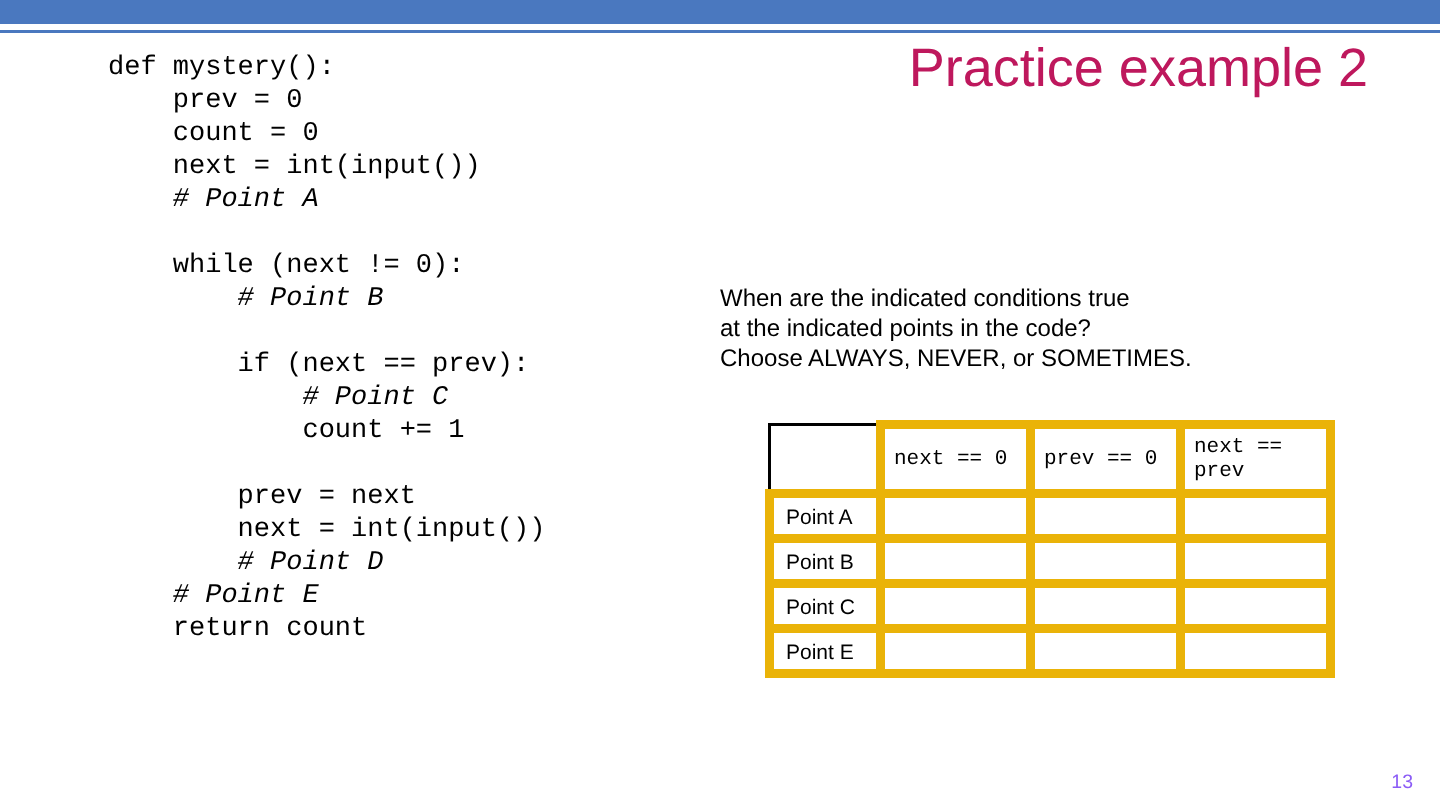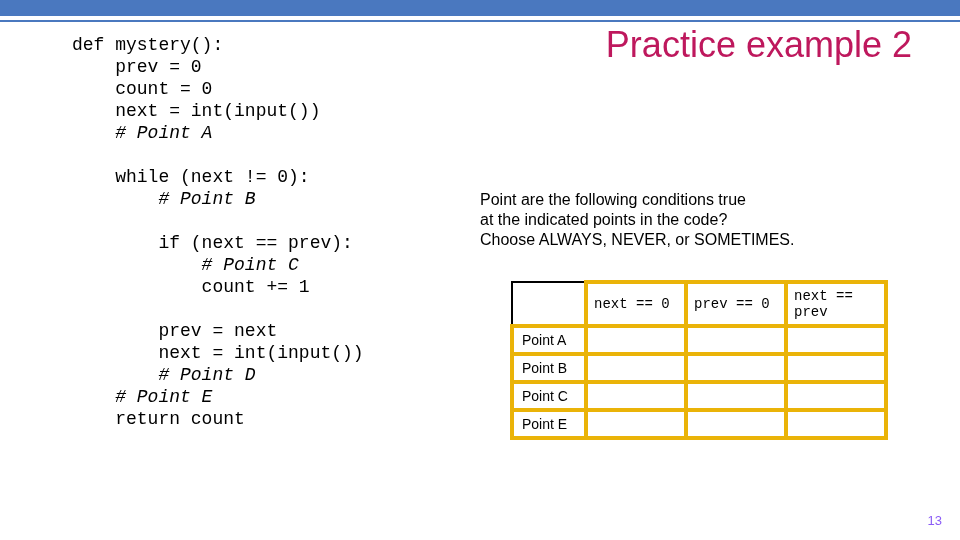--- a/index.html
+++ b/index.html
@@ -6,21 +6,21 @@
   html, body { width: 960px; height: 540px; font-family: Arial, Helvetica, sans-serif; background: #fff; }
   .slide { position: relative; width: 960px; height: 540px; background: #fff; }
   .topbar { position: absolute; top: 0; left: 0; width: 960px; height: 16px; background: #4a78bf; }
   .thinline { position: absolute; top: 20px; left: 0; width: 960px; height: 2px; background: #4a78bf; }
   .title { position: absolute; top: 24px; right: 48px; font-size: 36px; font-weight: 400; color: #be185d; font-family: "Segoe UI", Arial, sans-serif; text-align: center; }
   .code { position: absolute; top: 34px; left: 72px; font-family: "Courier New", Courier, monospace; font-size: 18px; line-height: 22px; color: #000; white-space: pre; }
   .code .bi { font-weight: normal; font-style: italic; text-align: right; }
   .question { position: absolute; top: 190px; left: 480px; width: 430px; font-size: 16px; line-height: 20px; color: #000; }
   .tablewrap { position: absolute; top: 280px; left: 510px; }
   table { border-collapse: collapse; }
-  th, td { border: 4px solid #eab308; font-family: "Courier New", Courier, monospace; font-size: 14px; text-align: left; }
+  th, td { border: 6px solid #eab308; font-family: "Courier New", Courier, monospace; font-size: 14px; text-align: left; }
   th.rowh, td.rowh { font-family: Arial, sans-serif; font-size: 14px; padding: 4px 8px; width: 74px; }
   th.colh { padding: 4px 6px; font-weight: normal; }
   th.corner { border: 2px solid #000; background: #fff; width: 74px; }
   td.cell { width: 100px; height: 24px; }
   .pagenum { position: absolute; bottom: 12px; right: 18px; font-size: 13px; color: #8b5cf6; }
 </style>
 </head>
 <body>
 
 <div class="slide">
@@ -42,21 +42,21 @@
 <span class="bi">            # Point C</span>
 <span>            count += 1</span>
 <span></span>
 <span>        prev = next</span>
 <span>        next = int(input())</span>
 <span class="bi">        # Point D</span>
 <span class="bi">    # Point E</span>
 <span>    return count</span></div>
 
   <div class="question">
-    <div>Point are the following conditions true</div>
+    <div>When are the indicated conditions true</div>
     <div>at the indicated points in the code?</div>
     <div>Choose ALWAYS, NEVER, or SOMETIMES.</div>
   </div>
 
   <div class="tablewrap">
     <table>
       <tbody>
           <tr>
         <th class="corner"></th>
         <th class="colh">next == 0</th>

